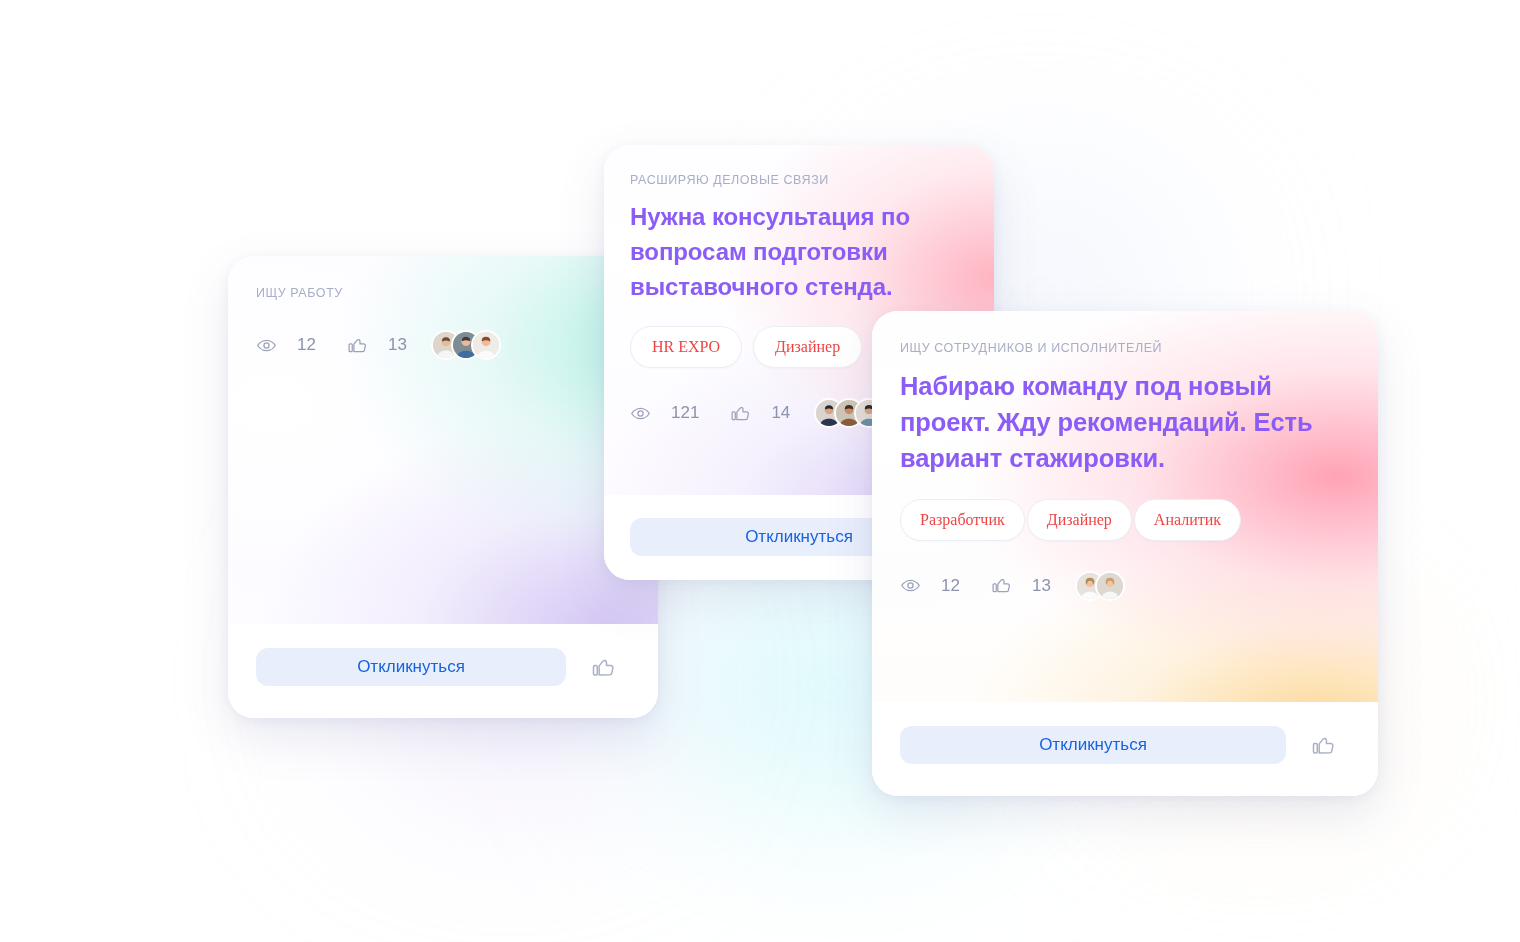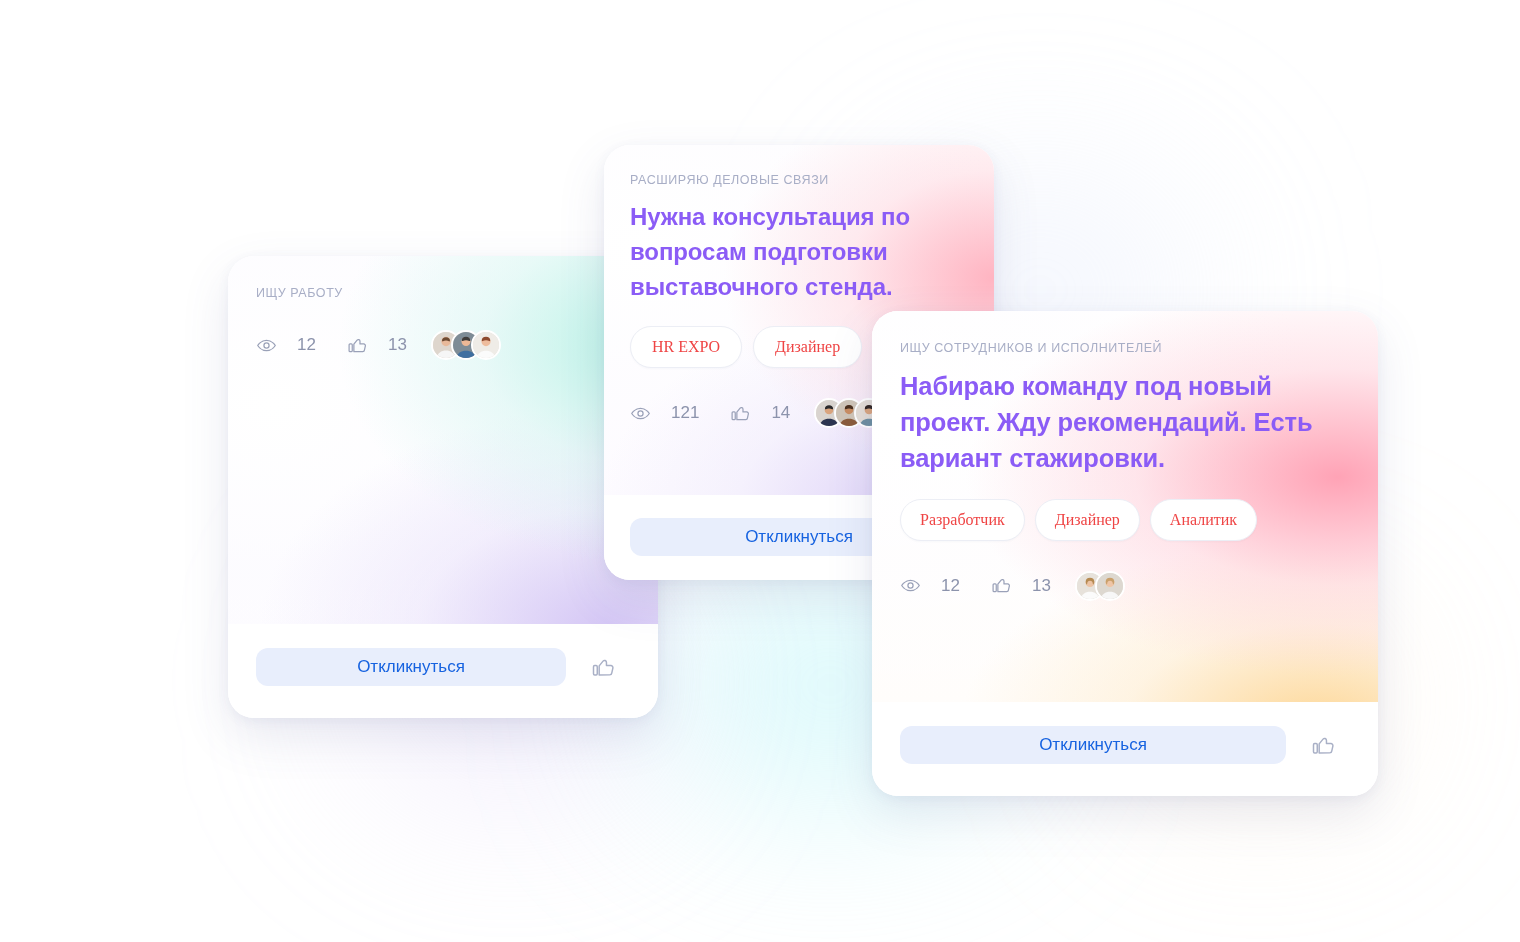--- a/index.html
+++ b/index.html
@@ -223,21 +223,21 @@
     z-index: 3;
   }
   #card-3 .card-wash {
     height: 395px;
     background:
       radial-gradient(105% 72% at 92% 42%, rgba(255,158,178,0.95) 0%, rgba(255,205,216,0.5) 38%, rgba(255,255,255,0) 70%),
       radial-gradient(95% 62% at 88% 104%, rgba(253,213,146,0.92) 0%, rgba(254,232,196,0.45) 40%, rgba(255,255,255,0) 74%),
       radial-gradient(85% 72% at 4% 28%, #ffffff 0%, rgba(254,253,255,0.7) 52%, rgba(255,255,255,0) 100%),
       linear-gradient(180deg, #ffffff 0%, #fffdfb 100%);
   }
-  #card-3 .tags { gap: 10px; }
+  #card-3 .tags { gap: 2px; }
   #card-3 .tag { padding: 11px 19px; }
 </style>
 </head>
 <body>
 
 <div id="stage">
 
   <div class="glow glow-blue"></div>
   <div class="glow glow-lilac"></div>
   <div class="glow glow-cyan"></div>

